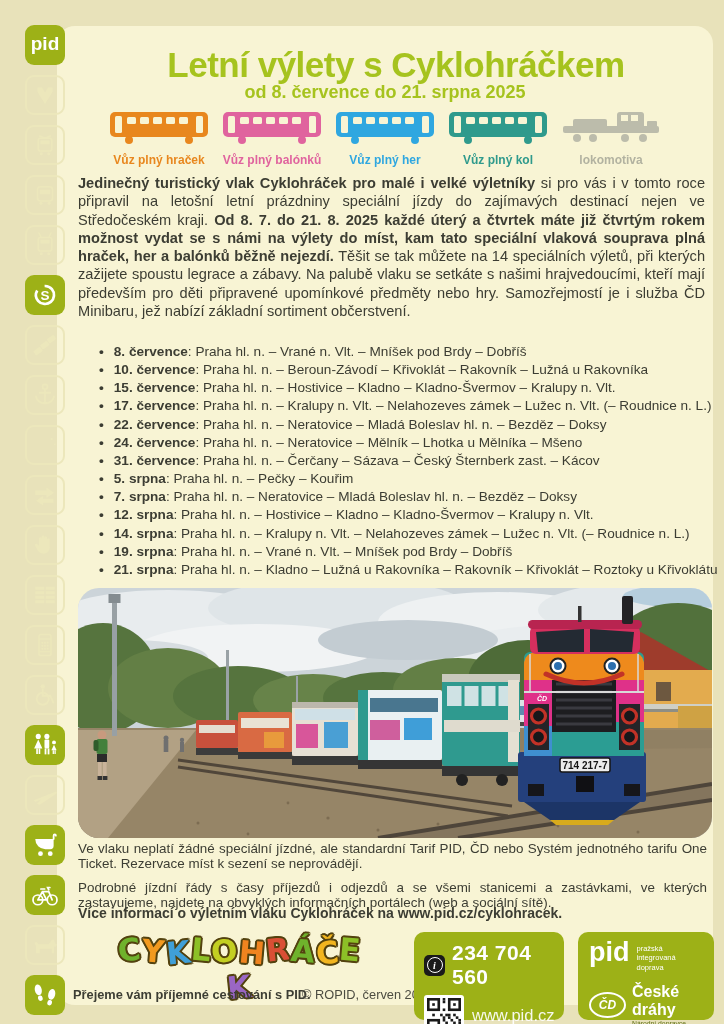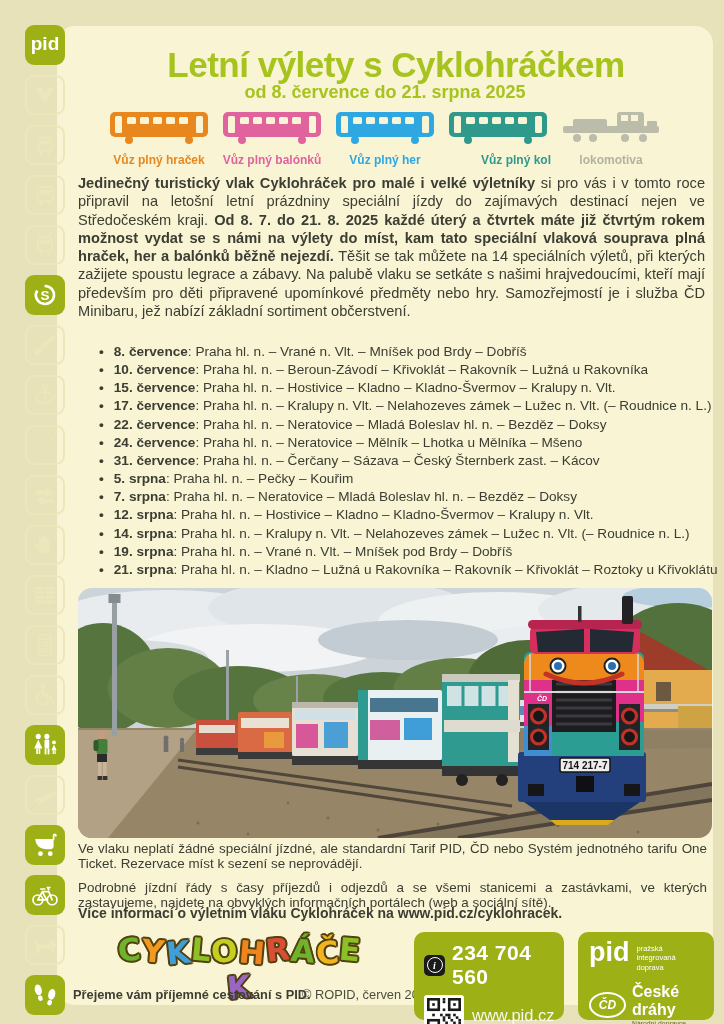--- a/index.html
+++ b/index.html
@@ -21,21 +21,21 @@
   .veh .lbl{font-size:12px;font-weight:bold;margin-top:2px;}
   
   .intro{position:absolute;left:78px;top:174px;width:627px;font-size:14.6px;line-height:18.3px;text-align:justify;}
   .intro b{font-weight:bold;}
   
   .trips{position:absolute;left:83px;top:327px;width:630px;margin:16px;padding:0;font-size:13.6px;line-height:18.15px;}
   .trips li{list-style:none;white-space:nowrap;}
   .trips li::before{content:"•";font-weight:bold;margin-right:10px;}
   .trips b{font-weight:bold;}
   
-  .photo{position:absolute;left:78px;top:588px;width:634px;height:250px;border-radius:14px;overflow:hidden;}
+  .photo{position:absolute;left:78px;top:588px;width:634px;height:250px;border-radius:21px;overflow:hidden;}
   .photo svg{display:block;}
   
   .notes{position:absolute;left:78px;top:841px;width:629px;font-size:13.4px;line-height:15.4px;text-align:justify;}
   .notes p{margin:0 0 8px 0;}
   .moreinfo{position:absolute;left:78px;top:905px;width:629px;font-size:14px;font-weight:bold;}
   
   .cyklogo{position:absolute;left:115px;top:933px;width:250px;text-align:center;font-family:"DejaVu Sans",sans-serif;font-weight:bold;font-size:31px;letter-spacing:1px;}
   .cyklogo .lt{display:inline-block;text-shadow:-2px 0 0 #53420f,2px 0 0 #53420f,0 -2px 0 #53420f,0 2px 0 #53420f,-1.4px -1.4px 0 #53420f,1.4px -1.4px 0 #53420f,-1.4px 1.4px 0 #53420f,1.4px 1.4px 0 #53420f;}
   .wish{position:absolute;left:73px;top:987px;font-size:12.8px;font-weight:bold;}
   .copyright{position:absolute;left:302px;top:987px;font-size:12.8px;color:#4c4c41;}
@@ -267,21 +267,21 @@
         <rect x="1" y="3" width="98" height="25" rx="5" fill="#2f9a8c"></rect>
         <rect x="6" y="7" width="7" height="17" rx="1.5" fill="#f8f4d4"></rect>
         <rect x="87" y="7" width="7" height="17" rx="1.5" fill="#f8f4d4"></rect>
         <rect x="18" y="8" width="9" height="7" rx="1.5" fill="#f8f4d4"></rect>
         <rect x="31" y="8" width="9" height="7" rx="1.5" fill="#f8f4d4"></rect>
         <rect x="44" y="8" width="9" height="7" rx="1.5" fill="#f8f4d4"></rect>
         <rect x="57" y="8" width="9" height="7" rx="1.5" fill="#f8f4d4"></rect>
         <rect x="70" y="8" width="9" height="7" rx="1.5" fill="#f8f4d4"></rect>
         <circle cx="20" cy="31" r="4" fill="#2f9a8c"></circle>
         <circle cx="80" cy="31" r="4" fill="#2f9a8c"></circle>
-      </svg><div class="lbl" style="color: rgb(47, 154, 140); text-align: right;">Vůz plný kol</div></div>
+      </svg><div class="lbl" style="color: rgb(47, 154, 140);">Vůz plný kol</div></div>
     <div class="veh"><svg width="100" height="38" viewBox="0 0 100 38">
         <rect x="2" y="17" width="96" height="7" rx="2" fill="#bcbcab"></rect>
         <rect x="56" y="3" width="27" height="17" rx="3" fill="#bcbcab"></rect>
         <rect x="60" y="6" width="7" height="6" fill="#f8f4d4"></rect>
         <rect x="70" y="6" width="7" height="6" fill="#f8f4d4"></rect>
         <rect x="12" y="10" width="34" height="9" rx="2" fill="#bcbcab"></rect>
         <rect x="86" y="12" width="10" height="7" rx="1" fill="#bcbcab"></rect>
         <circle cx="16" cy="29" r="4" fill="#bcbcab"></circle>
         <circle cx="32" cy="29" r="4" fill="#bcbcab"></circle>
         <circle cx="64" cy="29" r="4" fill="#bcbcab"></circle>

